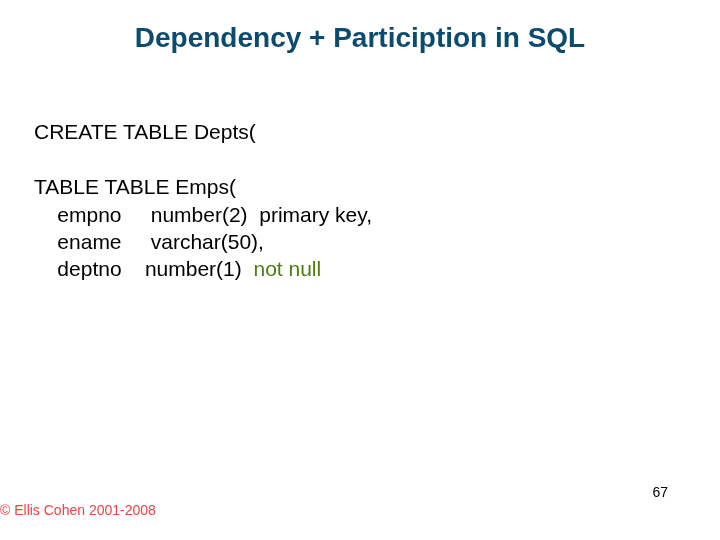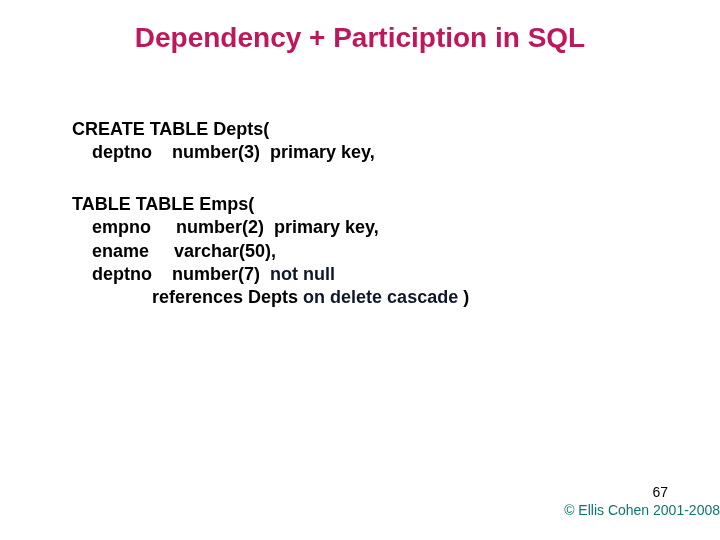--- a/index.html
+++ b/index.html
@@ -7,69 +7,67 @@
       width: 720px;
       height: 540px;
       background: #fff;
       font-family: Verdana, Geneva, sans-serif;
       position: relative;
       overflow: hidden;
     }
     .title {
       font-size: 28px;
       font-weight: bold;
-      color: #be185d;
+      color: #0c4a6e;
       text-align: center;
       padding-top: 22px;
       padding-left: 40px;
       padding-right: 40px;
     }
     .content {
-      padding-left: 72px;
+      padding-left: 34px;
       padding-top: 64px;
       font-family: Verdana, Geneva, sans-serif;
-      font-size: 18px;
-      font-weight: bold;
+      font-size: 21px;
+      font-weight: normal;
       color: #000;
       line-height: 1.3;
     }
     .block { margin-bottom: 28px; }
     .row { white-space: pre; }
-    .red { color: #0f172a; }
+    .red { color: #4d7c0f; }
     .copyright {
       position: absolute;
       bottom: 22px;
       width: 100%;
-      text-align: right;
+      text-align: left;
       font-size: 14px;
-      color: #0f766e;
+      color: #ef4444;
       font-family: Verdana, Geneva, sans-serif;
     }
     .page-num {
       position: absolute;
       bottom: 40px;
       right: 52px;
       font-size: 14px;
       color: #000;
       font-family: Verdana, Geneva, sans-serif;
     }
   </style>
 </head>
 <body>
 
 <div class="title">Dependency + Particiption in SQL</div>
 
 <div class="content">
   <div class="block">
     <div class="row">CREATE TABLE Depts(</div>
-    <div class="row">    deptno    number(3)  primary key,</div>
   </div>
   <div class="block">
     <div class="row">TABLE TABLE Emps(</div>
     <div class="row">    empno     number(2)  primary key,</div>
     <div class="row">    ename     varchar(50),</div>
-    <div class="row"><span>    deptno    number(7)  </span><span class="red">not null</span></div>
-    <div class="row"><span>                references Depts </span><span class="red">on delete cascade</span><span> )</span></div>
+    <div class="row"><span>    deptno    number(1)  </span><span class="red">not null</span></div>
   </div>
 </div>
 
 <div class="copyright">© Ellis Cohen 2001-2008</div>
 <div class="page-num">67</div>
 
 </body></html>

